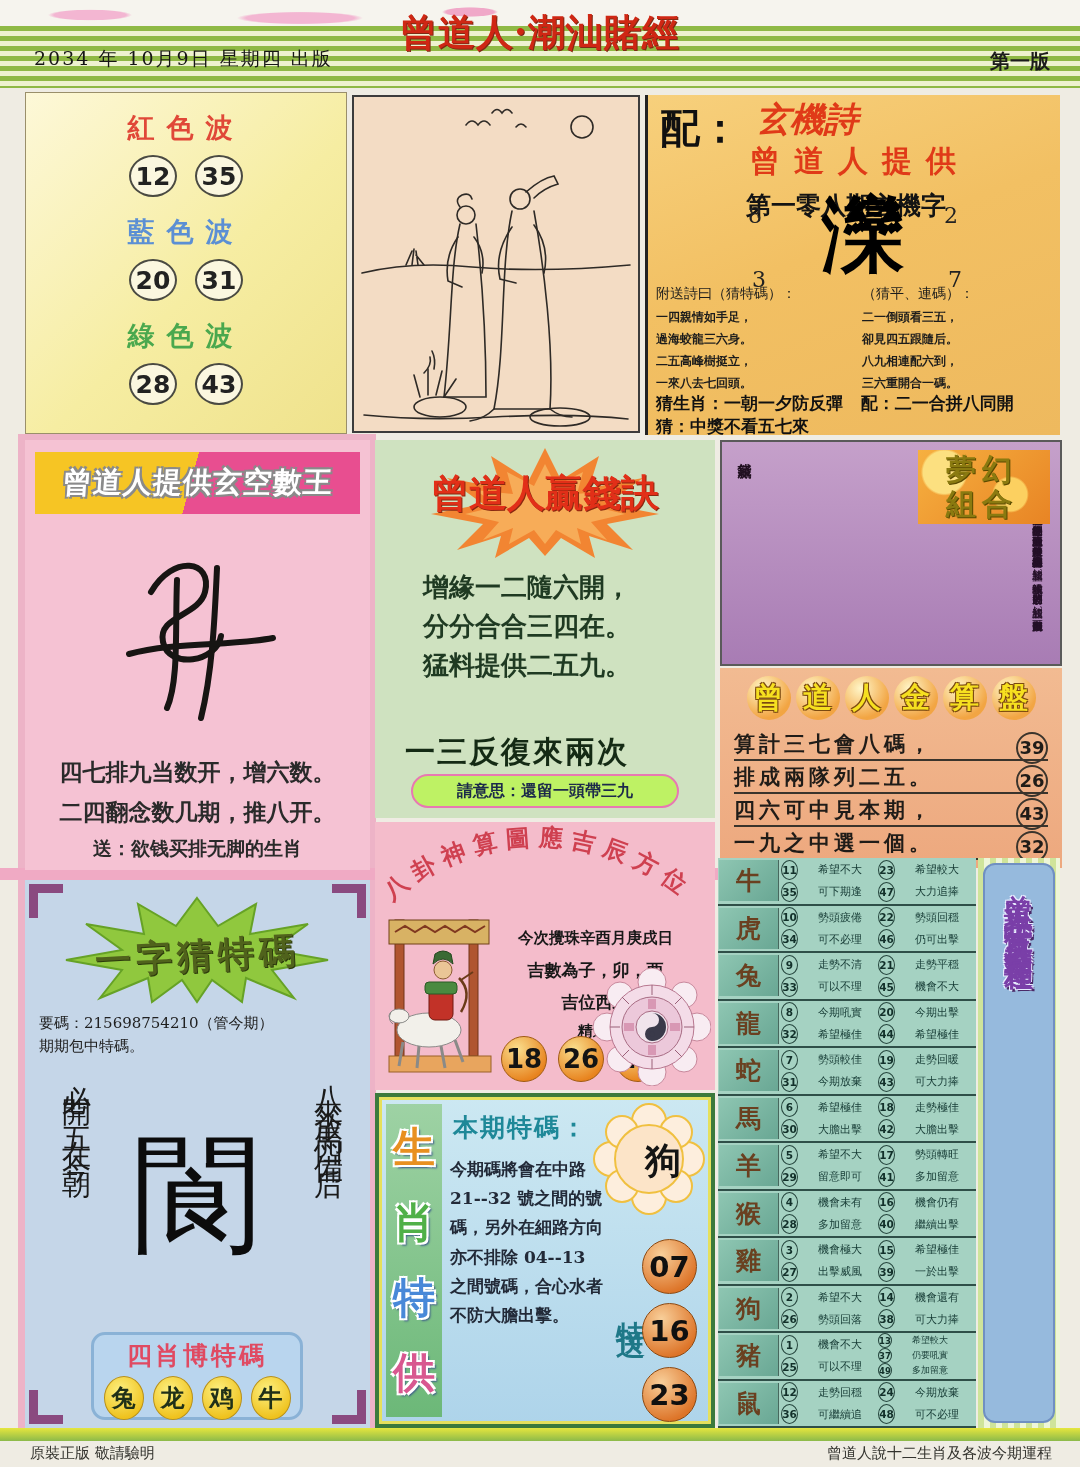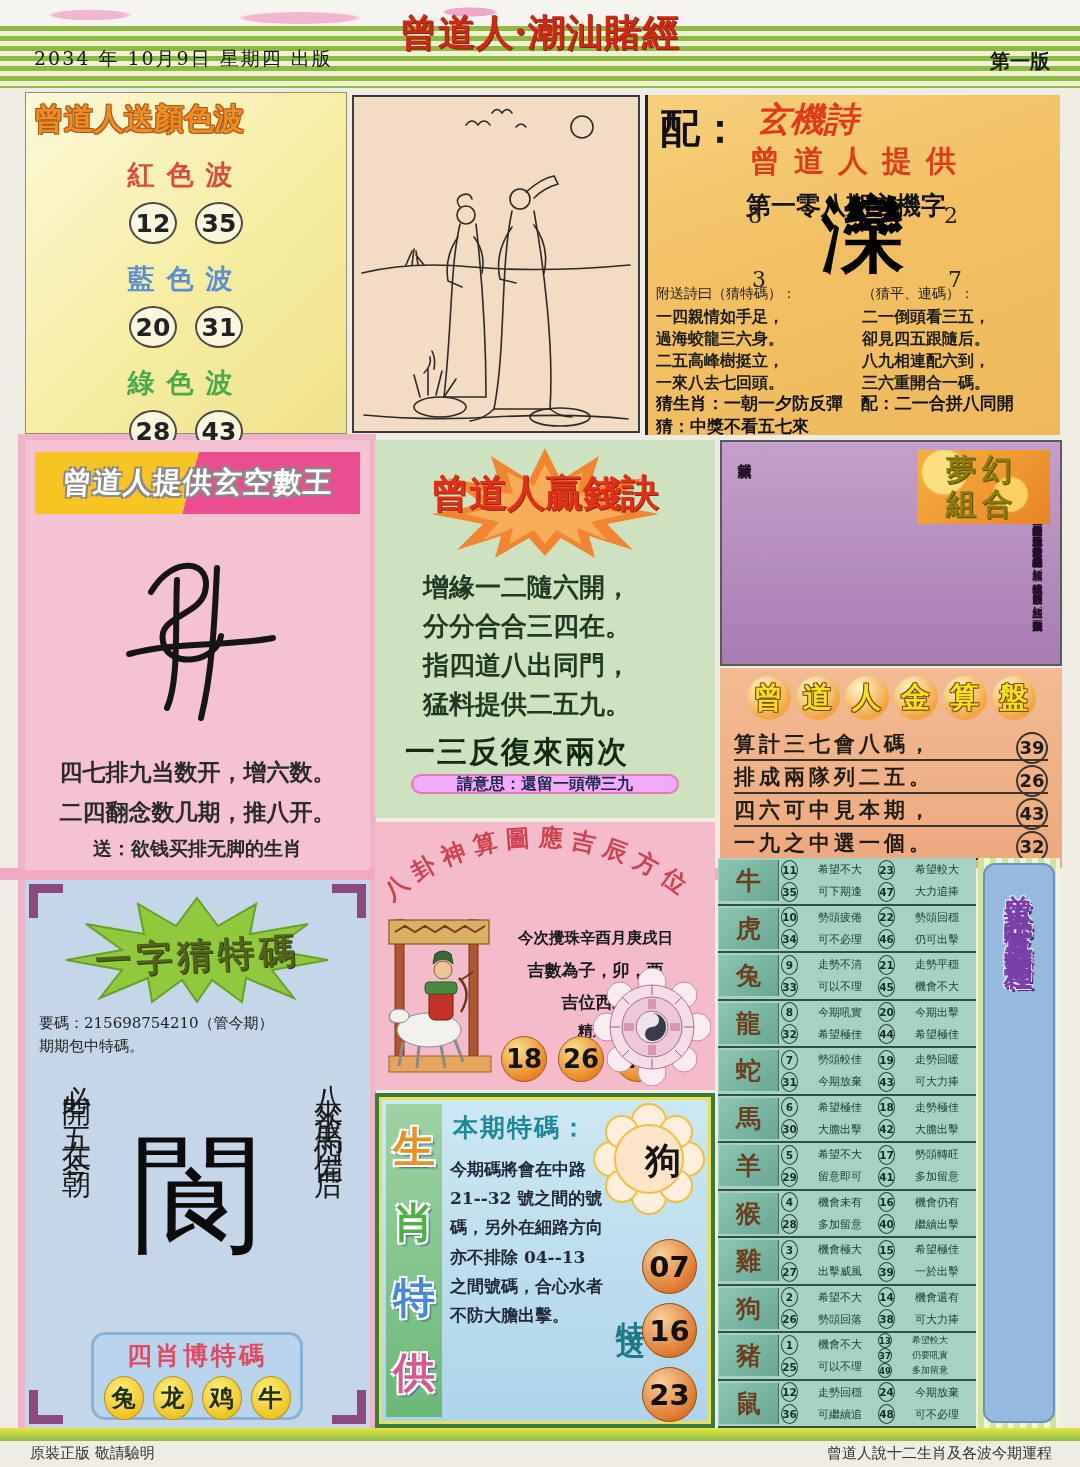--- a/index.html
+++ b/index.html
@@ -50,21 +50,21 @@
     font-size:34px; font-weight:bold; font-style:italic; color:#e03a18; }
   .my-provider { position:absolute; left:102px; top:46px; font-family:"DejaVu Serif",serif;
     font-size:30px; font-weight:bold; color:#e03a18; letter-spacing:14px; }
   .my-issue { position:absolute; left:98px; top:94px; font-family:"DejaVu Serif",serif;
     font-size:25px; font-weight:bold; color:#141414; }
   .my-corner { position:absolute; font-family:"DejaVu Serif",serif; font-size:22px; color:#222; }
   .my-char { position:absolute; left:150px; top:98px; width:130px; text-align:center;
     font-family:"DejaVu Serif",serif; font-size:82px; font-weight:bold; color:#000; line-height:1; }
   .my-col { position:absolute; top:190px; width:202px; font-family:"DejaVu Serif",serif; color:#1c1c1c; }
   .my-col-h { font-size:14px; margin-bottom:3px; }
-  .my-line { font-size:16px; font-weight:bold; line-height:22px; }
+  .my-line { font-size:12px; font-weight:bold; line-height:22px; }
   .my-bot1 { position:absolute; left:8px; top:297px; font-family:"DejaVu Serif",serif;
     font-size:17px; font-weight:bold; color:#111; }
   .my-bot2 { position:absolute; left:8px; top:320px; font-family:"DejaVu Serif",serif;
     font-size:17px; font-weight:bold; color:#111; }
 
   
   .xuankong { position:absolute; left:25px; top:440px; width:345px; height:430px; background:#f5c2d3; }
   .xk-banner { position:absolute; left:10px; top:12px; width:325px; height:62px;
     background:linear-gradient(105deg,#f6c524 0 48%,#e84e90 48%); display:flex; align-items:center; justify-content:center; }
   .xk-banner span { font-family:"DejaVu Serif",serif; font-size:29px; font-weight:bold; color:#fff;
@@ -79,22 +79,22 @@
   
   .win { position:absolute; left:375px; top:440px; width:340px; height:378px; background:#cfe2c0; }
   .win-burst { position:absolute; left:18px; top:6px; }
   .win-title { position:absolute; left:0; top:28px; width:340px; text-align:center;
     font-family:"DejaVu Serif",serif; font-size:38px; font-weight:bold; color:#e22f18;
     text-shadow:1px 1px 0 #8a2810; }
   .win-lines { position:absolute; left:48px; top:128px; }
   .win-line { font-family:"DejaVu Serif",serif; font-size:26px; font-weight:bold; color:#1f3a22; line-height:39px; }
   .win-high { position:absolute; left:30px; top:292px; font-family:"DejaVu Serif",serif;
     font-size:30px; font-weight:bold; color:#142a14; letter-spacing:2px; }
-  .win-note { position:absolute; left:36px; top:334px; width:268px; height:20px;
-    background:#f0abfc; border:2px solid #e878b2; border-radius:17px;
+  .win-note { position:absolute; left:36px; top:334px; width:268px; height:34px;
+    background:#bef264; border:2px solid #e878b2; border-radius:17px;
     display:flex; align-items:center; justify-content:center;
     font-family:"DejaVu Serif",serif; font-size:16px; font-weight:bold; color:#1c2a4a; }
 
   
   .dream { position:absolute; left:720px; top:440px; width:342px; height:226px;
     background:linear-gradient(180deg,#c5a0ca,#a87cb4); border:2px solid #5a5a5a; }
   .dream-title { position:absolute; right:10px; top:8px; width:132px; height:74px;
     background:
       radial-gradient(circle at 20% 30%,#fce080 0 18%,transparent 20%),
       radial-gradient(circle at 70% 60%,#fcd060 0 16%,transparent 18%),
@@ -240,21 +240,20 @@
   <div class="hdr-smudge"></div>
   <div class="hdr-stripes"></div>
   <div class="page-title">曾道人·潮汕賭經</div>
   <div class="date-line">2034 年 10月9日  星期四   出版</div>
   <div class="edition">第一版</div>
 
   <div class="pink-bg"></div>
   <div class="pink-strip"></div>
 
   <div class="wave-panel">
-    <div class="wave-title">曾道人送顏色波</div>
     <div class="wave-group">
       <div class="wave-label" style="color:#e04838;">紅色波</div>
       <div class="wave-nums">
         <span class="n-circle">12</span>
         <span class="n-circle">35</span>
       </div>
     </div>
     <div class="wave-group">
       <div class="wave-label" style="color:#5b8fd4;">藍色波</div>
       <div class="wave-nums">
@@ -352,21 +351,20 @@
 
   <div class="win">
     <svg class="win-burst" width="304" height="112" viewBox="0 0 304 112">
       <polygon fill="#f28532" points="152,2 168,34 206,10 196,42 250,32 214,58 266,68 214,78 240,104 196,90 202,112 168,92 152,110 136,92 102,112 108,90 64,104 90,78 38,68 90,58 54,32 108,42 98,10 136,34"></polygon>
       <polygon fill="#f7ac58" points="152,18 163,40 190,26 184,48 222,44 198,60 232,68 198,76 214,94 184,82 188,98 163,84 152,98 141,84 116,98 120,82 90,94 106,76 72,68 106,60 82,44 120,48 114,26 141,40"></polygon>
     </svg>
     <div class="win-title">曾道人贏錢訣</div>
     <div class="win-lines">
       <div class="win-line">增緣一二隨六開，</div>
       <div class="win-line">分分合合三四在。</div>
-      <div class="win-line">指四道八出同門，</div>
       <div class="win-line">猛料提供二五九。</div>
     </div>
     <div class="win-high">一三反復來兩次</div>
     <div class="win-note">請意思：還留一頭帶三九</div>
   </div>
 
   <div class="dream">
     <div class="dream-title">
       <span>夢幻組合</span>
     </div>

